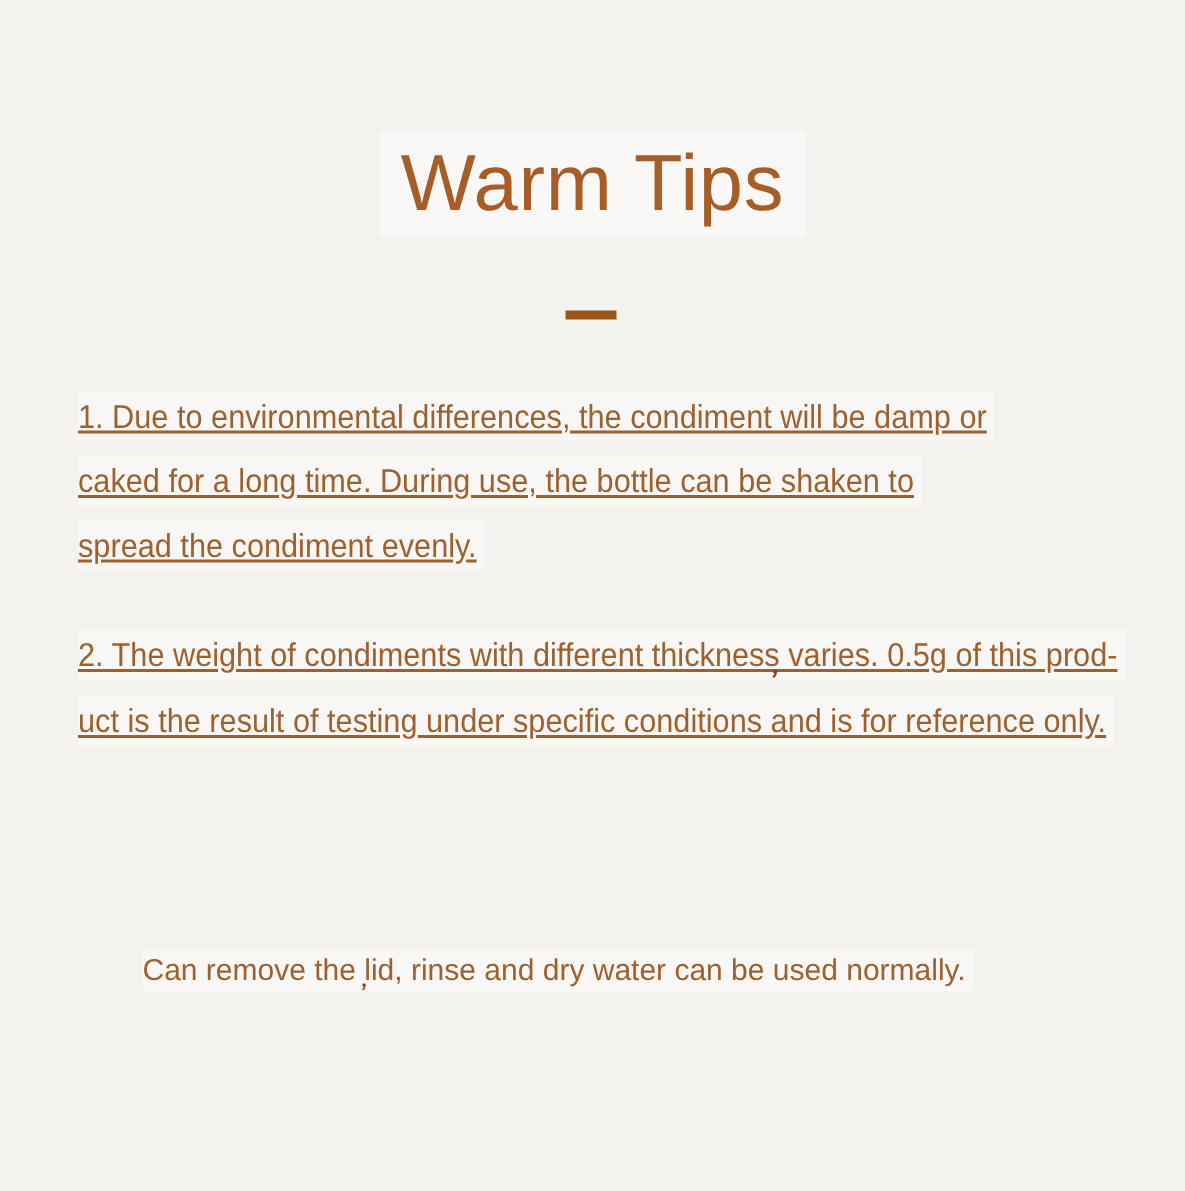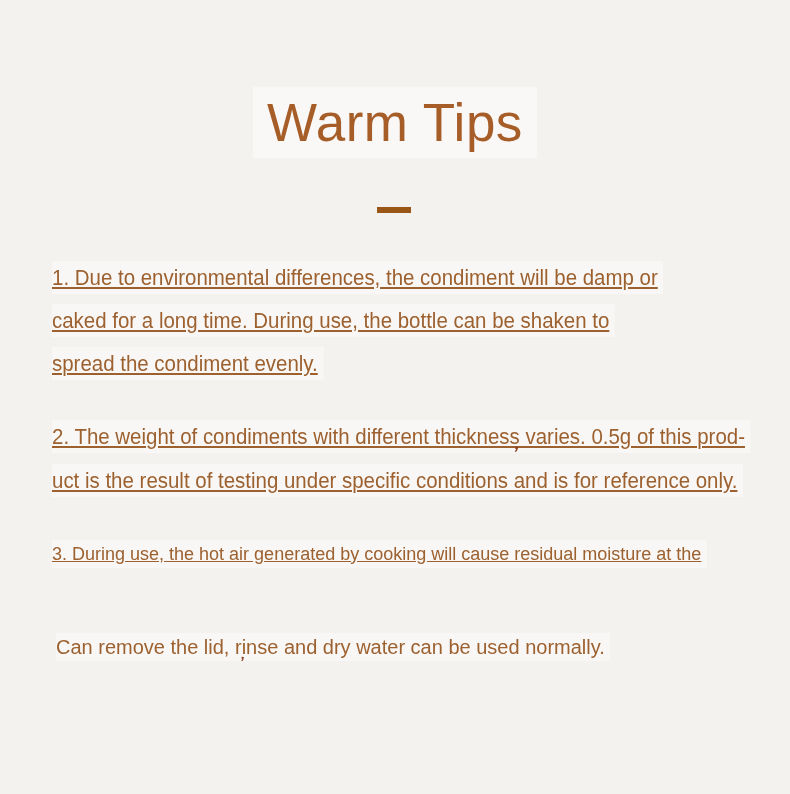--- a/index.html
+++ b/index.html
@@ -73,20 +73,21 @@
     left:56px;
     top:632px;
     font-size:20px;
     line-height:30px;
     color:var(--body);
     white-space:nowrap;
   }
   .tip-note .hl{
     background:rgba(255,255,255,0.40);
     padding:3px 5px 3px 0;
+    margin-left:39px;
   }
   .stray-mark{
     position:absolute;
     color:var(--mark);
     font-weight:bold;
     line-height:1;
   }
   .stray-mark.m1{
     left:513px;
     top:444px;
@@ -116,21 +117,20 @@
     <div class="line condensed"><span class="hl">caked for a long time. During use, the bottle can be shaken to</span></div>
     <div class="line condensed"><span class="hl">spread the condiment evenly.</span></div>
   </div>
 
   <div class="tip tip-2">
     <div class="line condensed"><span class="hl">2. The weight of condiments with different thickness varies. 0.5g of this prod-</span></div>
     <div class="line condensed"><span class="hl">uct is the result of testing under specific conditions and is for reference only.</span></div>
   </div>
 
   <div class="tip tip-3">
-    <div class="line"><span class="hl">3. During use, the hot air generated by cooking will cause residual moisture at the</span></div>
   </div>
 
   <div class="tip-note">
     <span class="hl">Can remove the lid, rinse and dry water can be used normally.</span>
   </div>
 
   <span class="stray-mark m1">’</span>
   <span class="stray-mark m2">’</span>
 
 </div>

